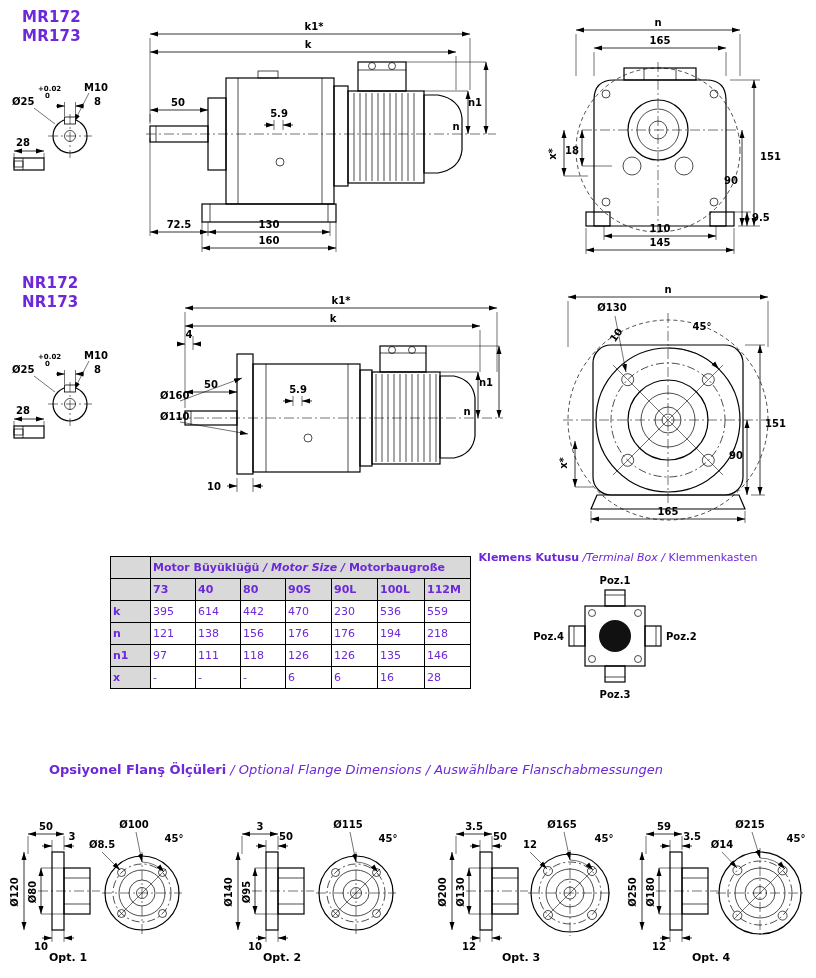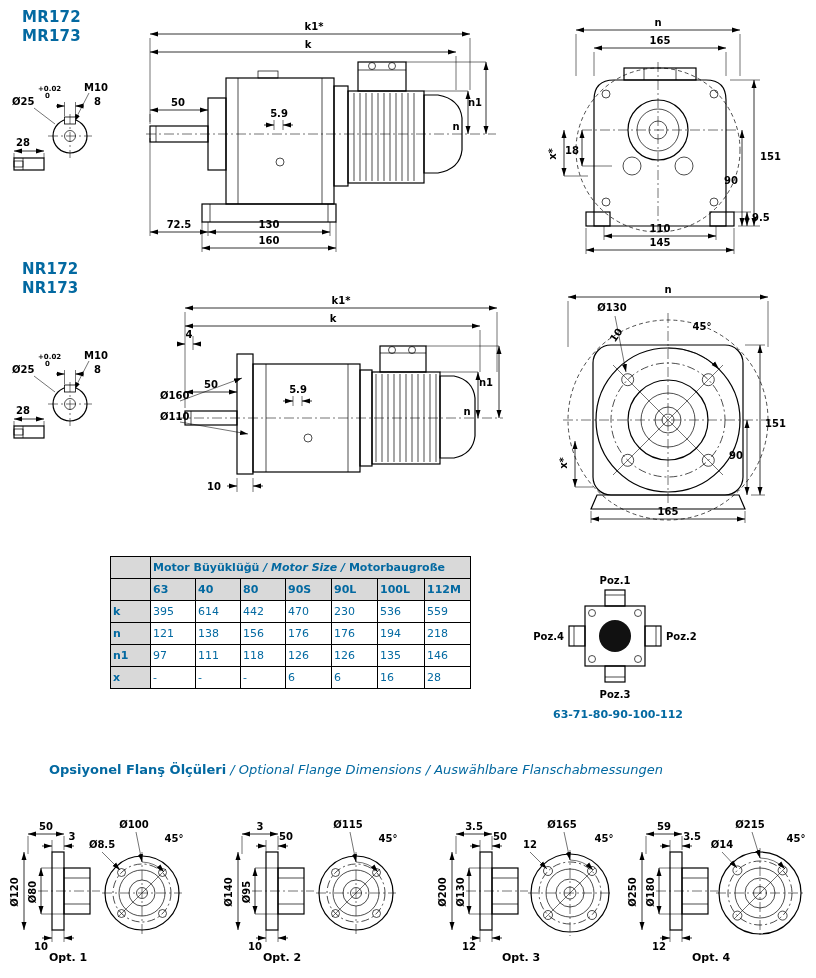--- a/index.html
+++ b/index.html
@@ -1,17 +1,17 @@
 <!DOCTYPE html>
 <html><head>
 <meta charset="utf-8">
 <style>
   * { margin:0; padding:0; box-sizing:border-box; }
   html,body { background:#fff; }
-  .page { position:relative; width:816px; height:978px; background:#fff; color:#0369a1;
+  .page { position:relative; width:816px; height:978px; background:#fff; color:#6d28d9;
           font-family:"DejaVu Sans","Liberation Sans",sans-serif; overflow:hidden; }
   .abs { position:absolute; }
   .model-title { font-size:15px; font-weight:bold; line-height:1.25; letter-spacing:0.2px; }
   .page svg text { font-family:"DejaVu Sans","Liberation Sans",sans-serif; font-size:10px; font-weight:bold; fill:#000; }
   .page svg text.t7 { font-size:7px; }
   .page svg text.t11 { font-size:11px; }
   .out  { fill:none; stroke:#000; stroke-width:1.2; }
   .thin { fill:none; stroke:#000; stroke-width:0.7; }
   .dim  { fill:none; stroke:#000; stroke-width:0.8; }
   .ext  { fill:none; stroke:#000; stroke-width:0.55; }
@@ -182,21 +182,21 @@
     <line class="ext" x1="56" y1="212" x2="56" y2="226"></line>
     <line class="ext" x1="168" y1="212" x2="168" y2="226"></line>
     <line class="dim" x1="56" y1="222" x2="168" y2="222" marker-start="url(#arr)" marker-end="url(#arr)"></line>
     <text x="112" y="218" text-anchor="middle">110</text>
     <line class="ext" x1="38" y1="214" x2="38" y2="240"></line>
     <line class="ext" x1="186" y1="214" x2="186" y2="240"></line>
     <line class="dim" x1="38" y1="236" x2="186" y2="236" marker-start="url(#arr)" marker-end="url(#arr)"></line>
     <text x="112" y="232" text-anchor="middle">145</text>
   </svg>
 
-  <div class="abs model-title" style="left:22px; top:260px">
+  <div class="abs model-title" style="left:22px; top:274px">
     <div>NR172</div>
     <div>NR173</div>
   </div>
 
   <svg class="abs" style="left:10px; top:348px" width="135" height="92" viewBox="0 0 135 92">
     <text class="t7" x="28" y="11">+0.02</text>
     <text class="t7" x="35" y="18">0</text>
     <text x="2" y="25">Ø25</text>
     <text x="74" y="11">M10</text>
     <text x="84" y="25">8</text>
@@ -338,21 +338,21 @@
     </colgroup>
     <tbody>
         <tr>
       <td class="hdr"></td>
       <td class="hdr" colspan="7">
         <span class="bold">Motor Büyüklüğü</span><span class="ital"> / Motor Size / </span><span>Motorbaugroße</span>
       </td>
     </tr>
     <tr>
       <td class="hdr"></td>
-      <td class="hdr">63</td>
+      <td class="hdr">73</td>
       <td class="hdr">40</td>
       <td class="hdr">80</td>
       <td class="hdr">90S</td>
       <td class="hdr">90L</td>
       <td class="hdr">100L</td>
       <td class="hdr">112M</td>
     </tr>
     <tr>
       <td class="hdr">k</td>
       <td>395</td>
@@ -389,41 +389,43 @@
       <td>-</td>
       <td>-</td>
       <td>6</td>
       <td>6</td>
       <td>16</td>
       <td>28</td>
     </tr>
   </tbody>
     </table>
 
+  <div class="abs term-title" style="left:468px; top:551px; width:300px">
+    <span class="bold">Klemens Kutusu</span><span class="ital"> /Terminal Box / </span><span>Klemmenkasten</span>
+  </div>
   <svg class="abs" style="left:530px; top:574px" width="170" height="128" viewBox="0 0 170 128">
     <text x="85" y="10" text-anchor="middle">Poz.1</text>
     <text x="136" y="66">Poz.2</text>
     <text x="85" y="124" text-anchor="middle">Poz.3</text>
     <text x="34" y="66" text-anchor="end">Poz.4</text>
     <rect class="out" x="55" y="32" width="60" height="60"></rect>
     <rect class="out" x="75" y="16" width="20" height="16"></rect>
     <line class="thin" x1="75" y1="21" x2="95" y2="21"></line>
     <rect class="out" x="75" y="92" width="20" height="16"></rect>
     <line class="thin" x1="75" y1="103" x2="95" y2="103"></line>
     <rect class="out" x="39" y="52" width="16" height="20"></rect>
     <line class="thin" x1="44" y1="52" x2="44" y2="72"></line>
     <rect class="out" x="115" y="52" width="16" height="20"></rect>
     <line class="thin" x1="126" y1="52" x2="126" y2="72"></line>
     <circle cx="85" cy="62" r="16" fill="#111"></circle>
     <circle class="thin" cx="62" cy="39" r="3.5"></circle>
       <circle class="thin" cx="108" cy="39" r="3.5"></circle>
     <circle class="thin" cx="62" cy="85" r="3.5"></circle>
       <circle class="thin" cx="108" cy="85" r="3.5"></circle>
   </svg>
-  <div class="abs caption" style="left:468px; top:708px; width:300px">63-71-80-90-100-112</div>
 
   <div class="abs flange-heading" style="left:0; top:762px; width:712px">
     <span class="bold">Opsiyonel Flanş Ölçüleri</span><span class="ital"> / Optional Flange Dimensions / Auswählbare Flanschabmessungen</span>
   </div>
 
   <svg class="abs" style="left:8px; top:816px" width="190" height="148" viewBox="0 0 190 148">
     <line class="dim" x1="20" y1="18" x2="56" y2="18" marker-start="url(#arr)" marker-end="url(#arr)"></line>
     <line class="ext" x1="20" y1="20" x2="20" y2="38"></line>
     <line class="ext" x1="56" y1="20" x2="56" y2="34"></line>
     <text x="38" y="14" text-anchor="middle">50</text>

